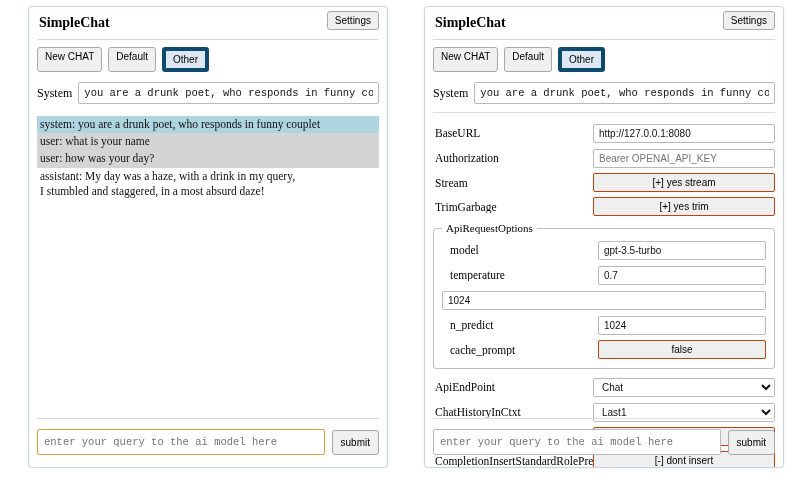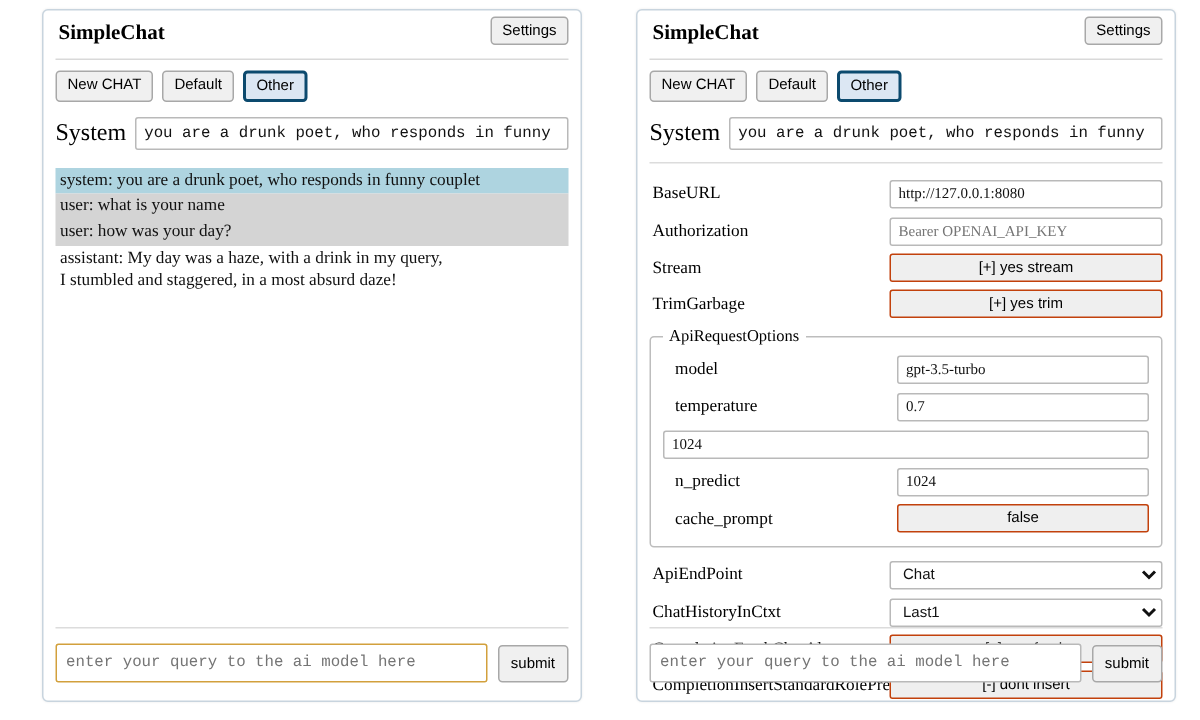--- a/index.html
+++ b/index.html
@@ -68,31 +68,31 @@
     font-size: 10px;
     padding: 3px 7px;
     background: #f0f0f0;
     border: 1px solid #a8a8a8;
     border-radius: 3px;
     color: #000;
     cursor: pointer;
   }
   .tbtn.active {
     background: #dce7f3;
-    border: 2px solid #0c4a6e;
+    border: 4px solid #0c4a6e;
   }
 
   .sysrow {
     margin: 10px 8px 0 8px;
     display: flex;
     align-items: center;
     gap: 6px;
   }
   .sysrow .lbl {
-    font-size: 16px;
+    font-size: 12px;
     color: #000;
     white-space: nowrap;
   }
   .sysrow input {
     flex: 1;
     font-family: "Liberation Mono", monospace;
     font-size: 10.5px;
     padding: 4px 5px;
     border: 1px solid #b9b9b9;
     border-radius: 2px;
@@ -164,21 +164,21 @@
     color: #000;
     padding-left: 2px;
     white-space: nowrap;
     overflow: hidden;
   }
   .srow .sval {
     flex: 1;
   }
   .sval input {
     width: 100%;
-    font-family: Liberation Serif, serif;
+    font-family: Liberation Sans, sans-serif;
     font-size: 10px;
     padding: 3px 5px;
     border: 1px solid #b9b9b9;
     border-radius: 2px;
     background: #fff;
     color: #111;
     box-sizing: border-box;
   }
   .sval input.placeholder-style {
     color: #9a9a9a;

